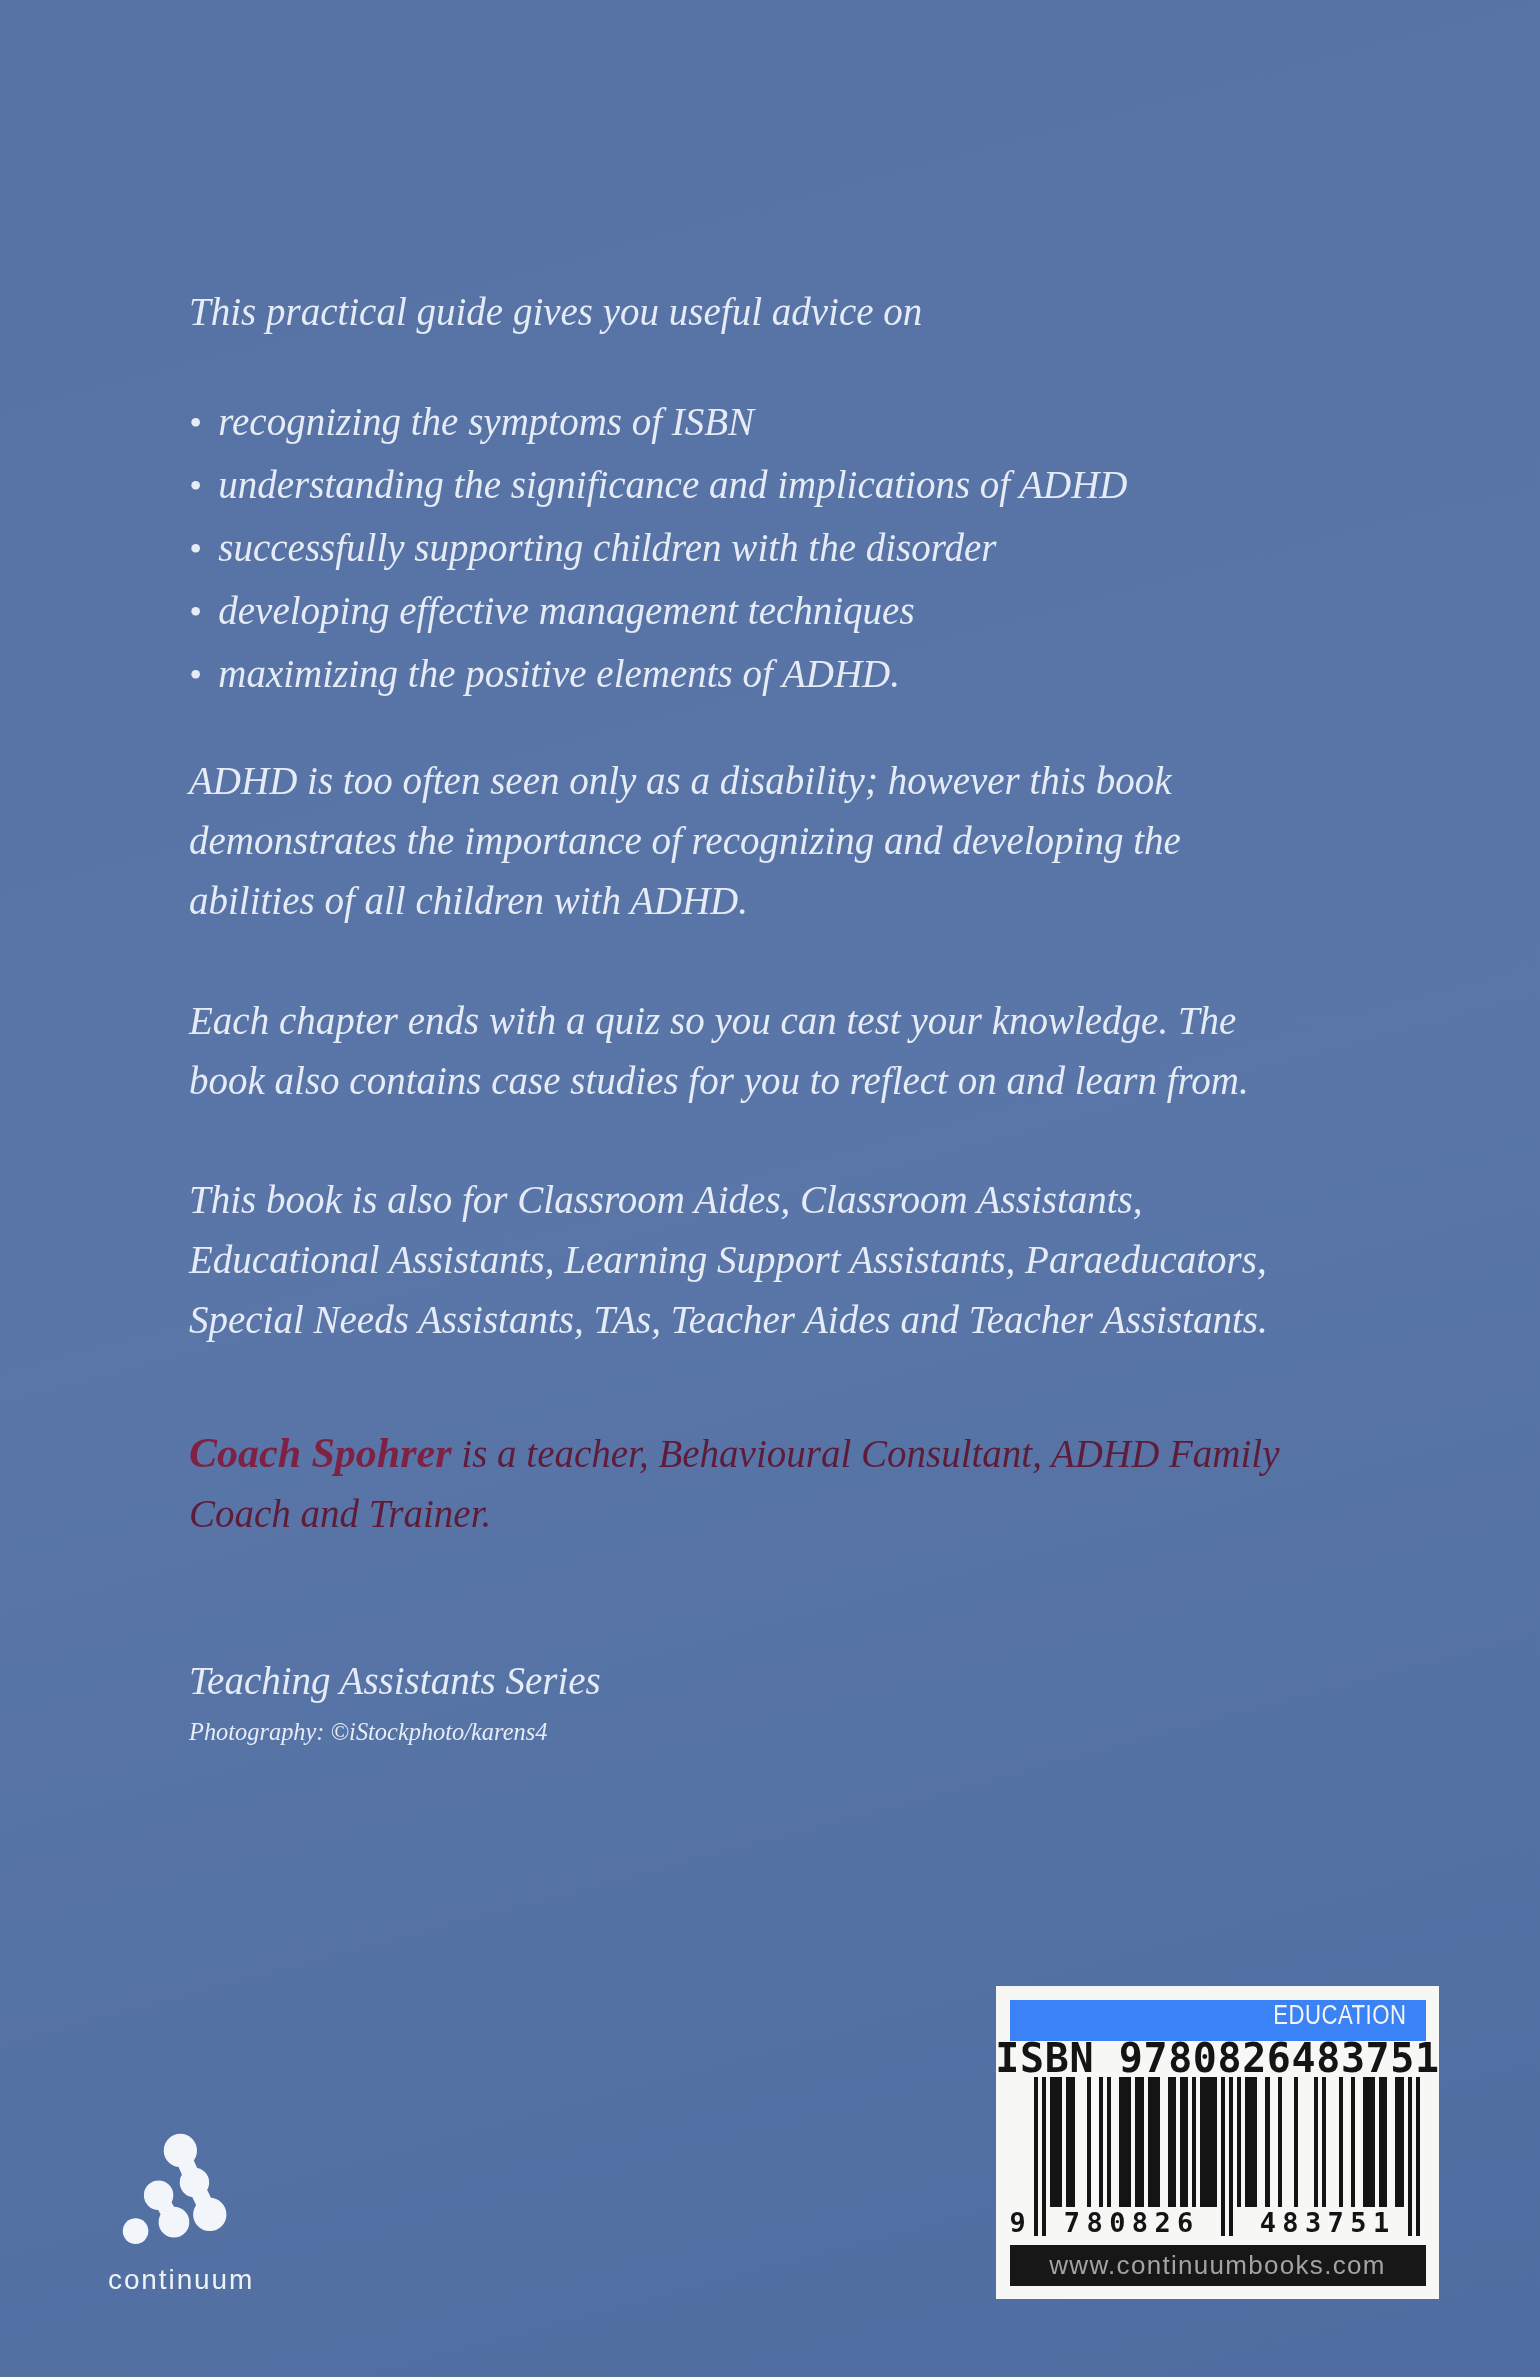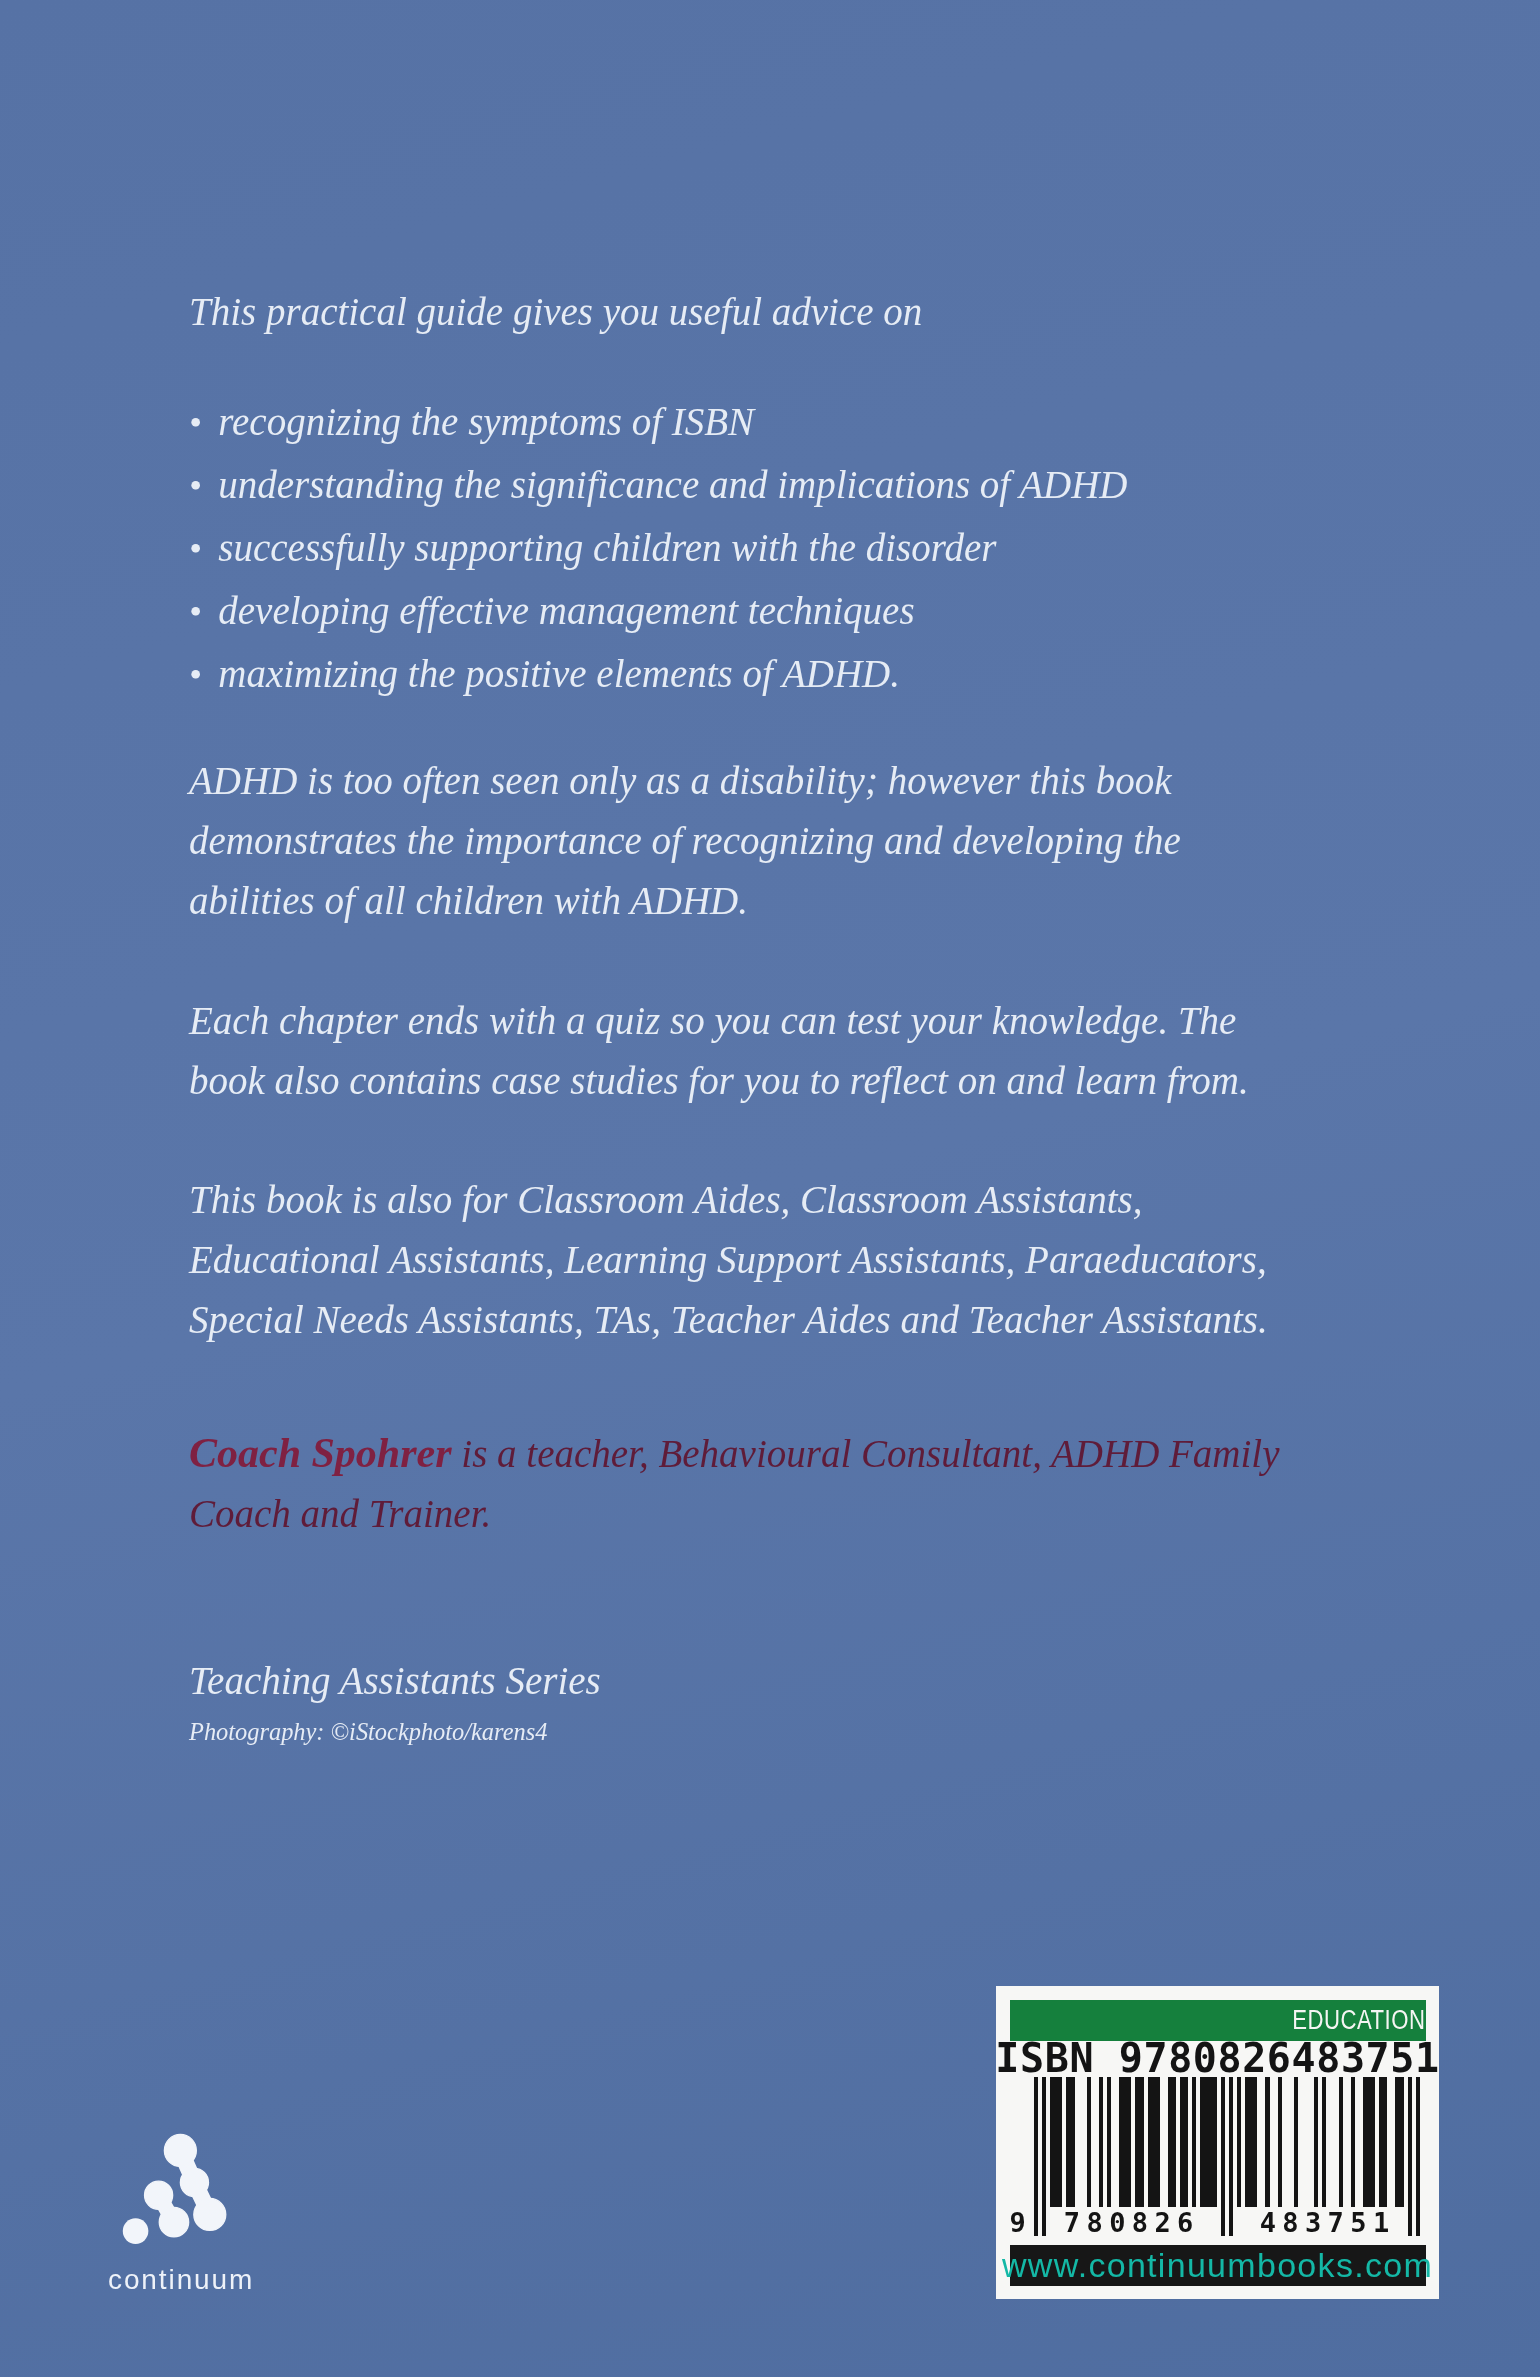--- a/index.html
+++ b/index.html
@@ -59,25 +59,24 @@
     width:443px;
     height:313px;
     background:#f7f7f5;
     box-sizing:border-box;
     padding:13.5px;
     display:flex;
     flex-direction:column;
   }
   .bc-top{
     height:41px;
-    background:#15803d;
-    display:flex;
-    align-items:center;
+    background:#3b82f6;
+    display:flex;
     justify-content:flex-end;
-    padding-right:0;
+    padding-right:19px;
   }
   .bc-top span{
     color:#f5f5f3;
     font-family:"Liberation Sans", sans-serif;
     font-size:27px;
     letter-spacing:0.6px;
     transform:scaleX(0.82);
     transform-origin:right center;
   }
   .bc-isbn{
@@ -114,23 +113,23 @@
   .bc-digits .grp{flex:1;text-align:center;letter-spacing:6.4px;}
   .bc-bottom{
     margin-top:auto;
     height:41px;
     background:#171717;
     display:flex;
     align-items:center;
     justify-content:center;
   }
   .bc-bottom span{
-    color:#14b8a6;
+    color:#a3a3a3;
     font-family:"Liberation Sans", sans-serif;
-    font-size:34px;
+    font-size:26px;
     letter-spacing:1.3px;
   }
 </style>
 </head>
 <body>
 
 <div class="page">
 
   <div class="content">
     <p class="intro">This practical guide gives you useful advice on</p>

